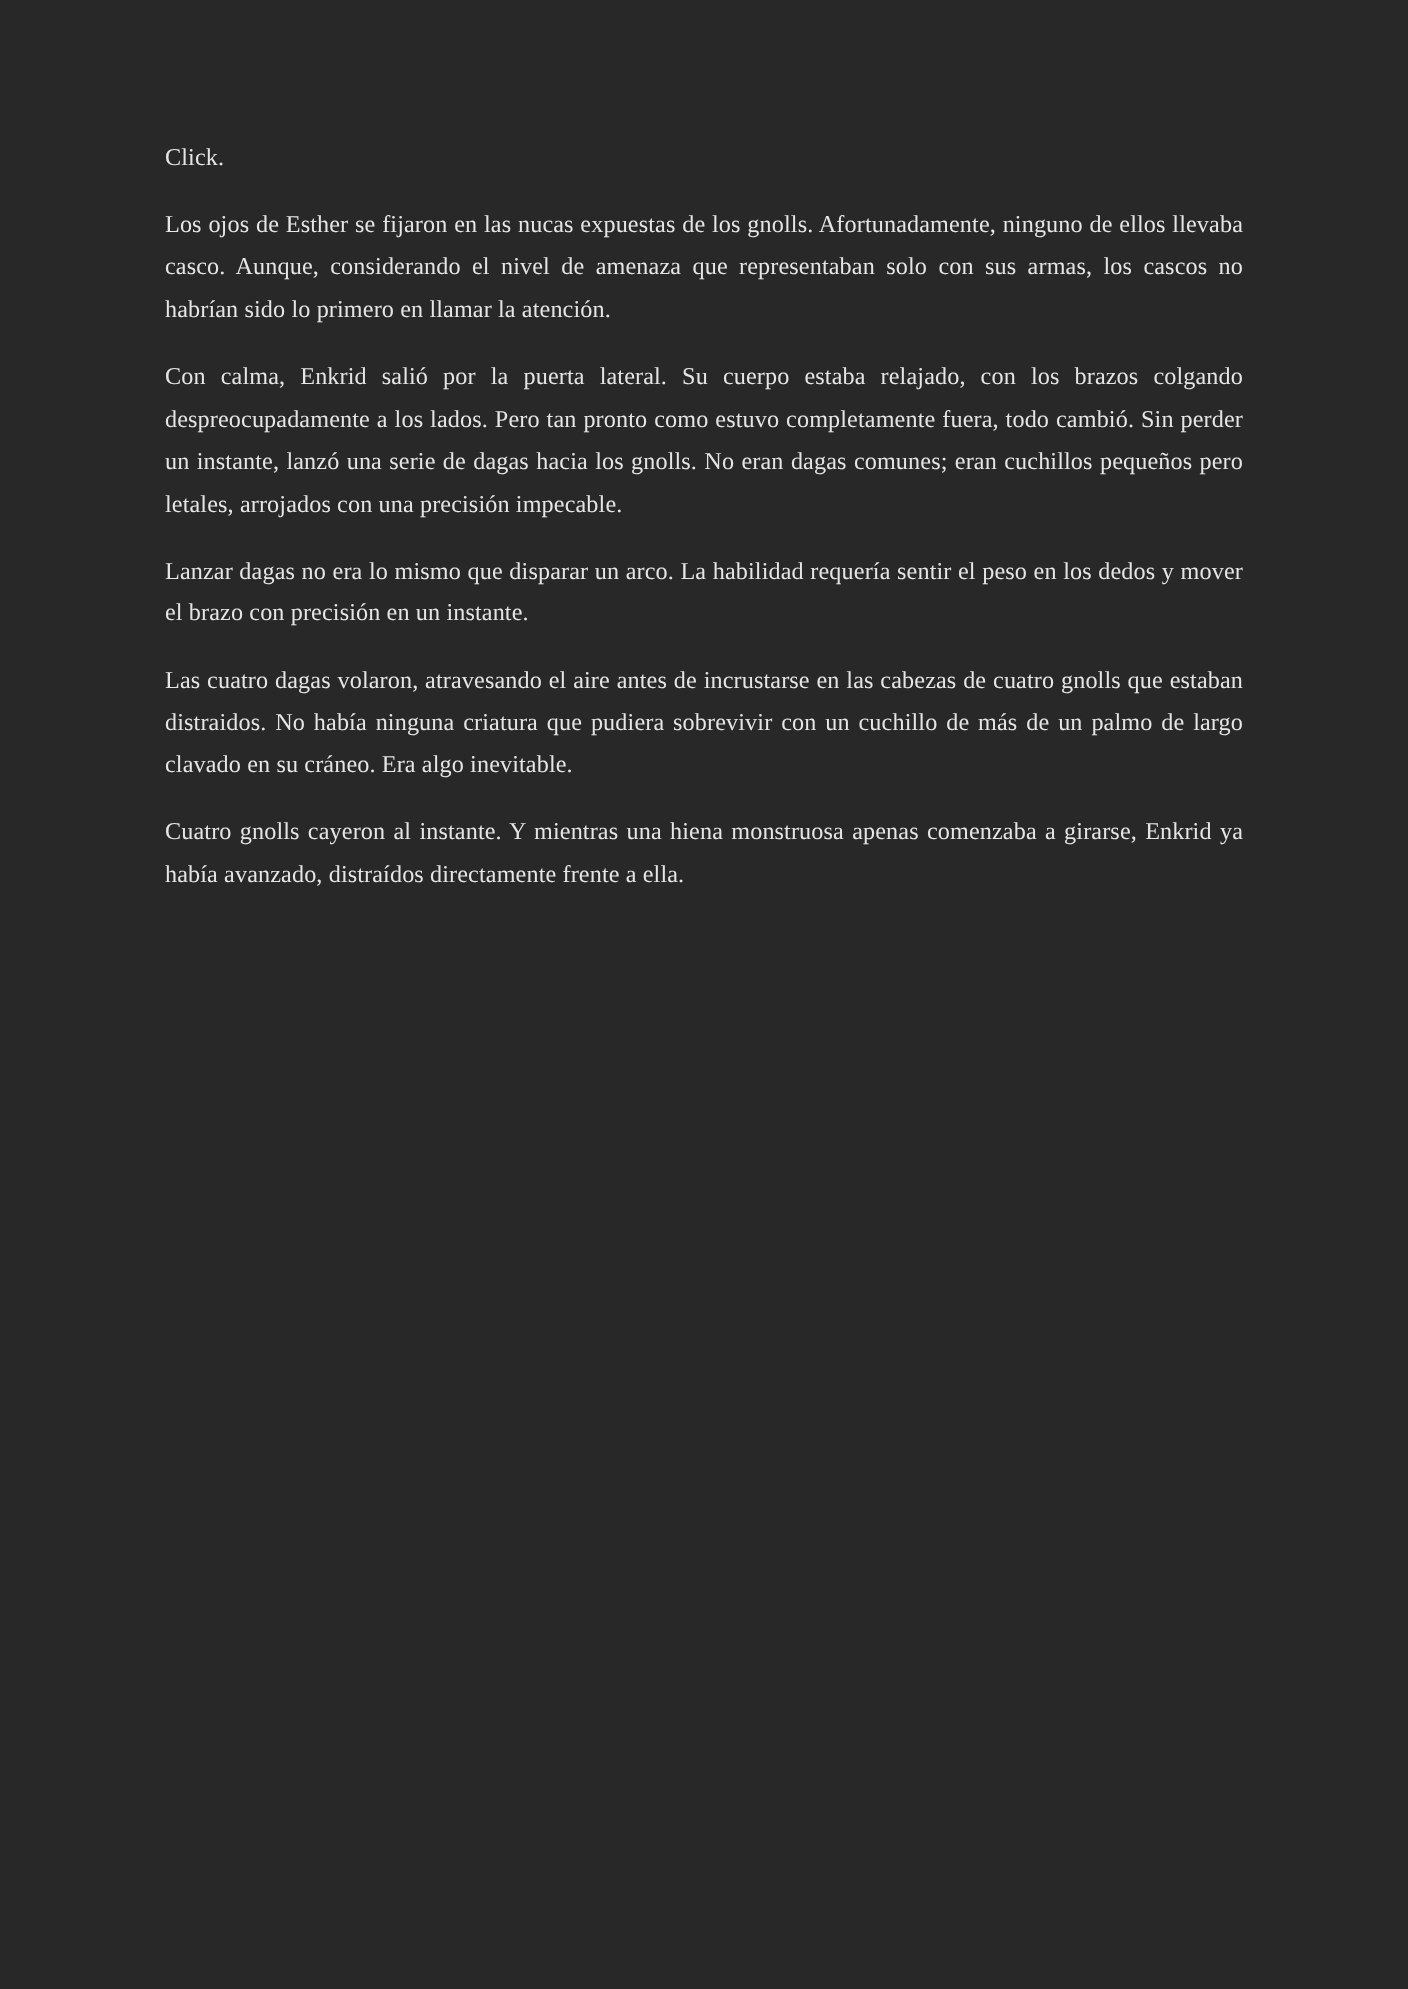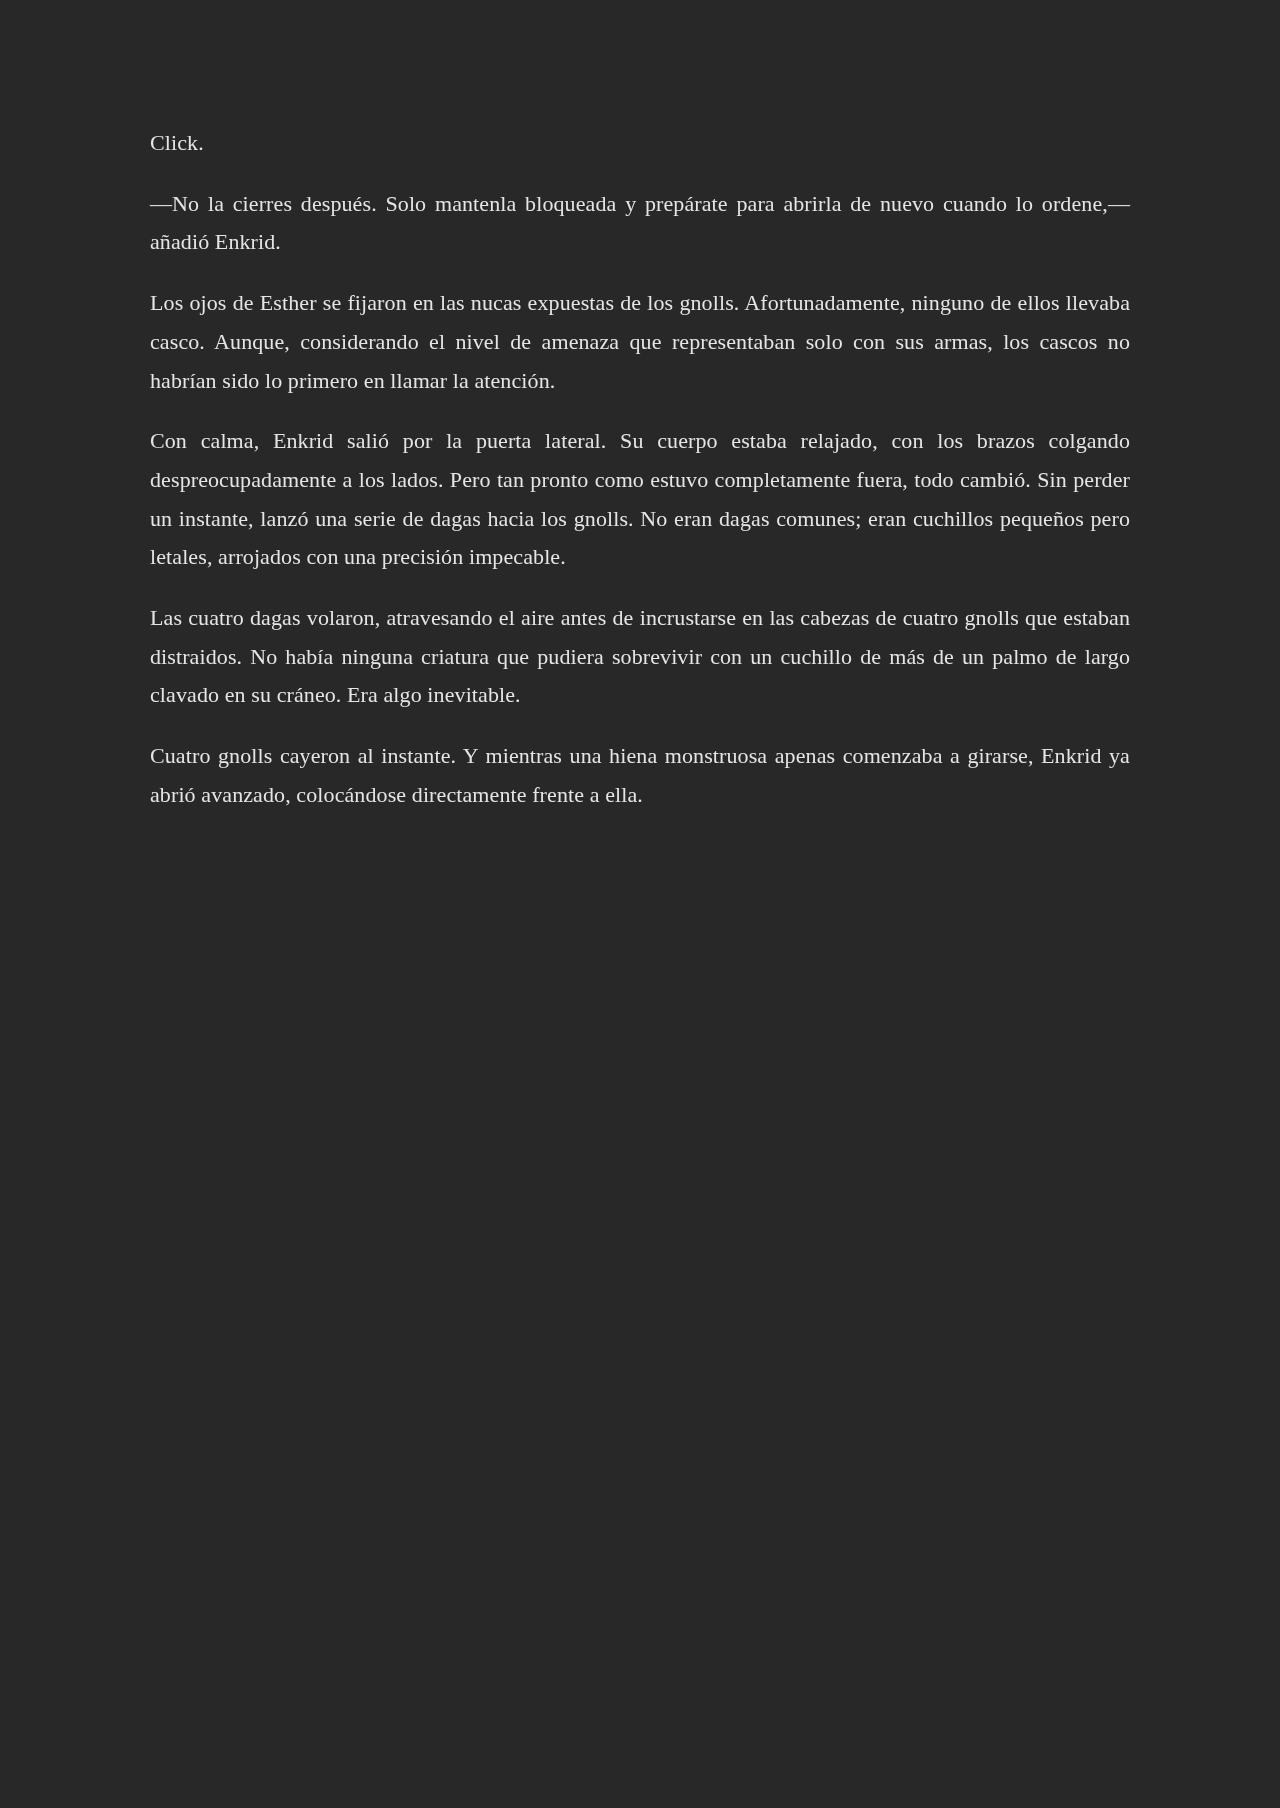--- a/index.html
+++ b/index.html
@@ -28,19 +28,19 @@
     text-justify: inter-word;
     letter-spacing: 0.1px;
   }
 </style>
 </head>
 <body>
 
 <div class="reader-page">
   <div id="text-column">
       <p>Click.</p>
-      <p>—No la cierres después. Solo mantenla bloqueada y prepárate para abrirla de nuevo cuando lo ordene,—añadió Enkrid.</p>
       <p>Los ojos de Esther se fijaron en las nucas expuestas de los gnolls. Afortunadamente, ninguno de ellos llevaba casco. Aunque, considerando el nivel de amenaza que representaban solo con sus armas, los cascos no habrían sido lo primero en llamar la atención.</p>
       <p>Con calma, Enkrid salió por la puerta lateral. Su cuerpo estaba relajado, con los brazos colgando despreocupadamente a los lados. Pero tan pronto como estuvo completamente fuera, todo cambió. Sin perder un instante, lanzó una serie de dagas hacia los gnolls. No eran dagas comunes; eran cuchillos pequeños pero letales, arrojados con una precisión impecable.</p>
+      <p>Lanzar dagas no era lo mismo que disparar un arco. La habilidad requería sentir el peso en los dedos y mover el brazo con precisión en un instante.</p>
       <p>Las cuatro dagas volaron, atravesando el aire antes de incrustarse en las cabezas de cuatro gnolls que estaban distraidos. No había ninguna criatura que pudiera sobrevivir con un cuchillo de más de un palmo de largo clavado en su cráneo. Era algo inevitable.</p>
-      <p>Cuatro gnolls cayeron al instante. Y mientras una hiena monstruosa apenas comenzaba a girarse, Enkrid ya abrió avanzado, colocándose directamente frente a ella.</p>
+      <p>Cuatro gnolls cayeron al instante. Y mientras una hiena monstruosa apenas comenzaba a girarse, Enkrid ya había avanzado, distraídos directamente frente a ella.</p>
     </div>
 </div>
 
 </body></html>

